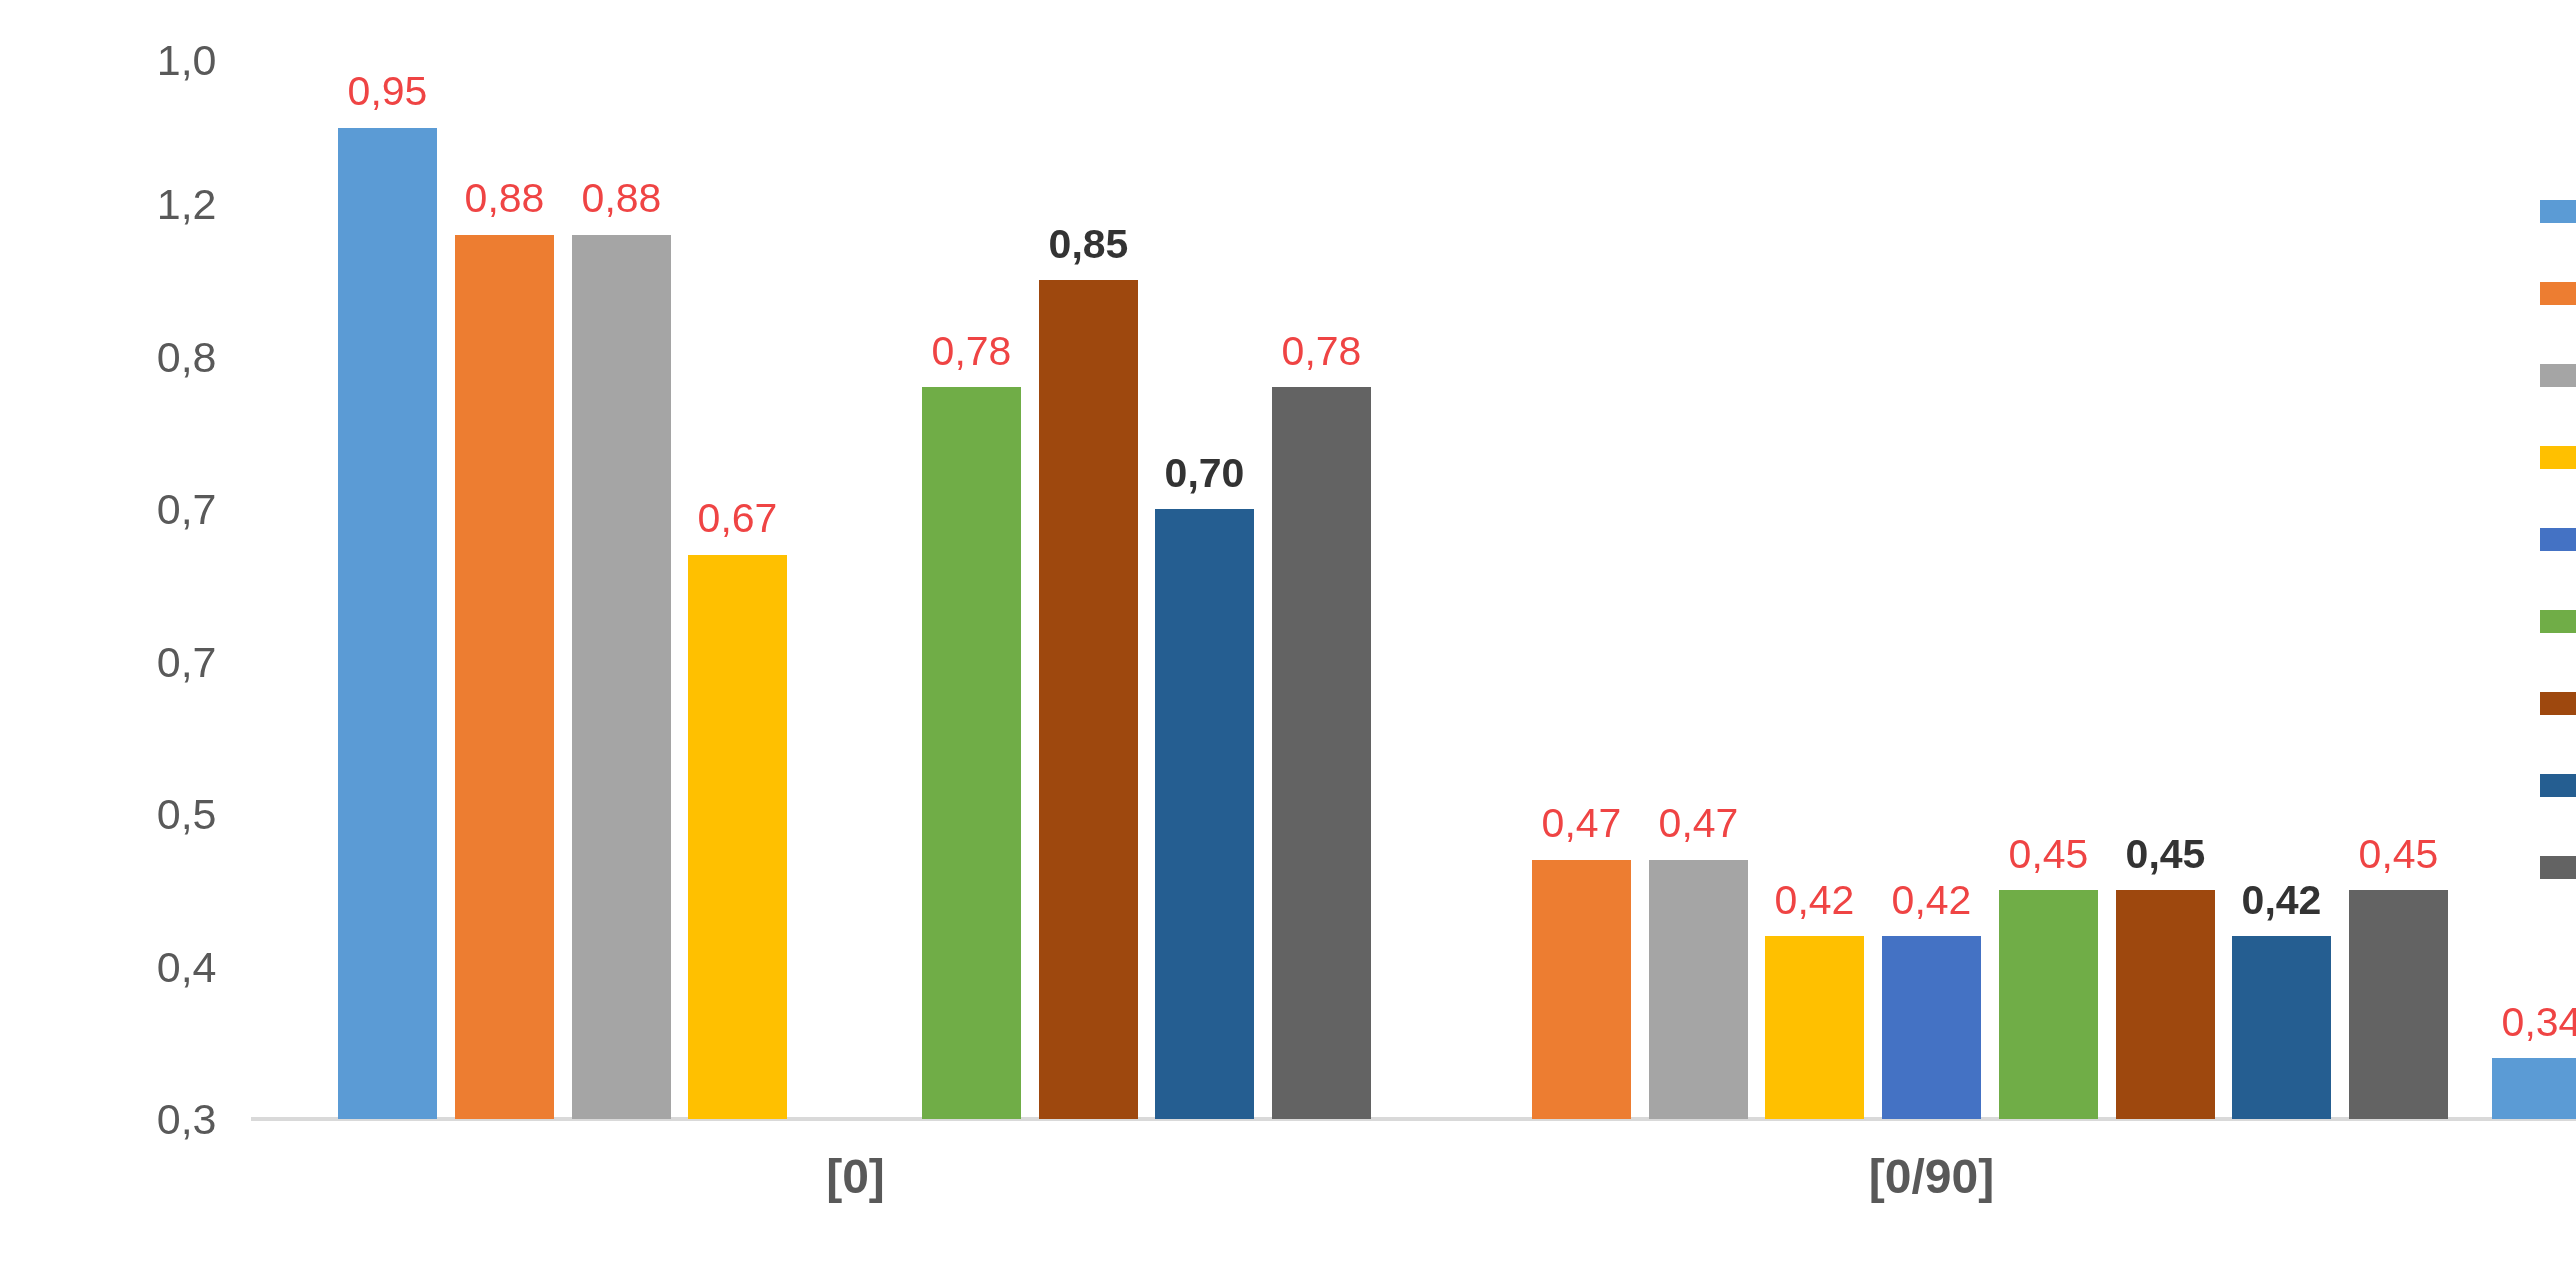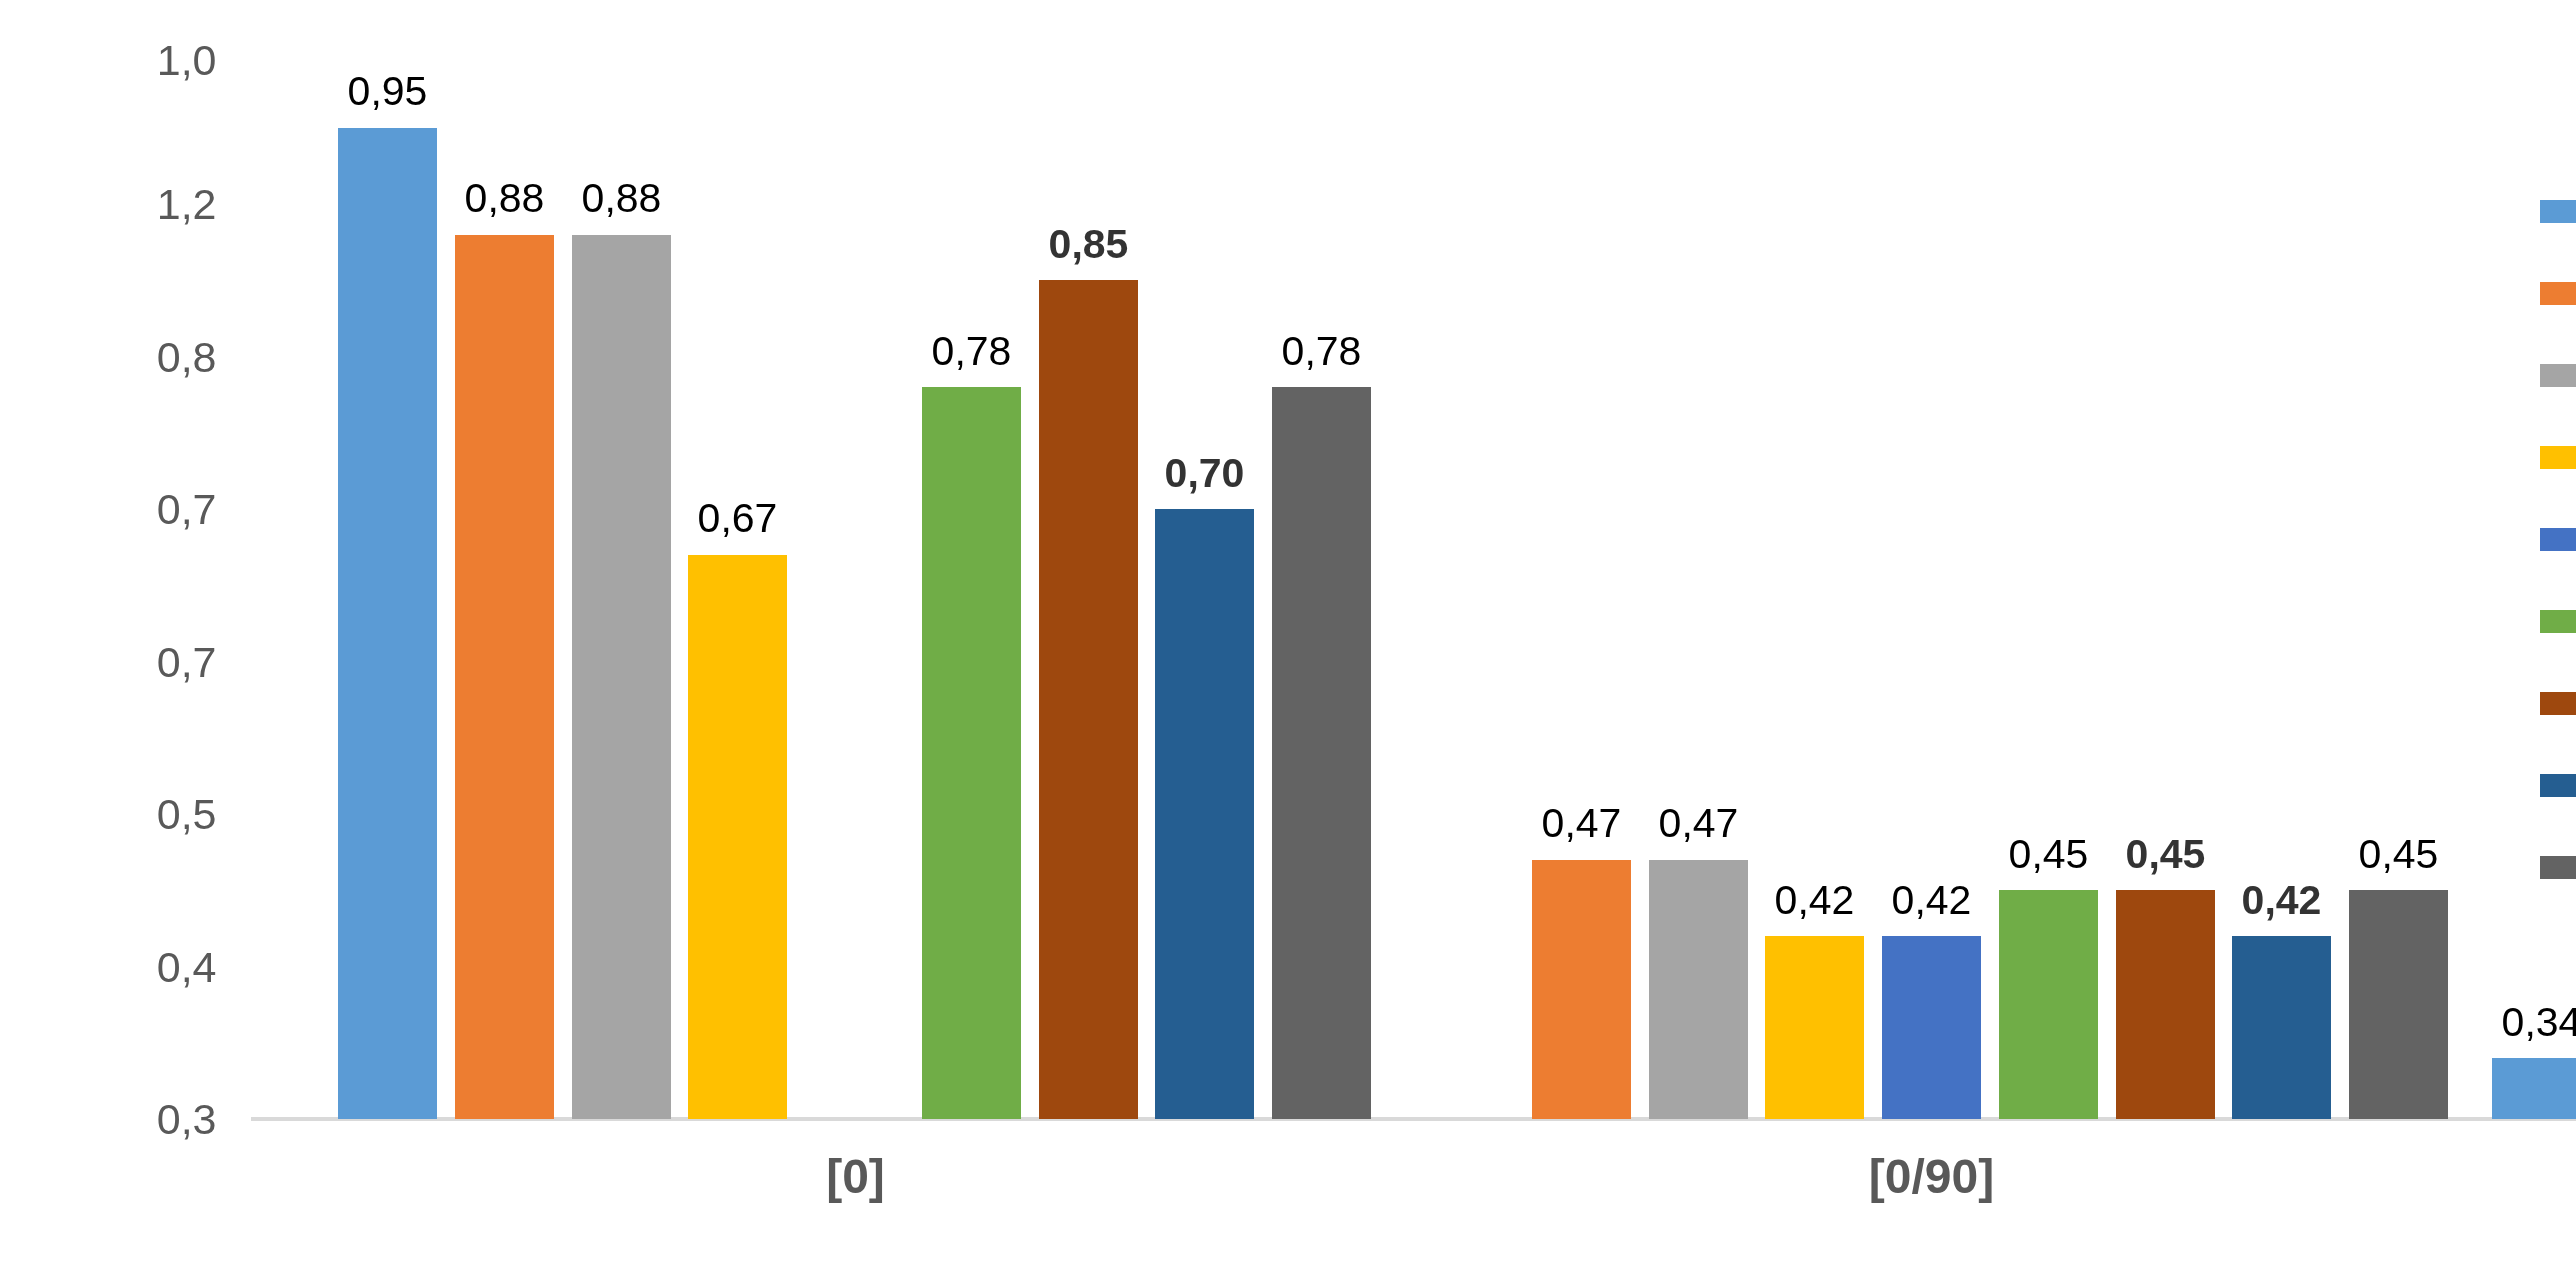--- a/index.html
+++ b/index.html
@@ -92,21 +92,21 @@
     bottom: 0;
     left: 8%;
     width: 84%;
   }
   .bar-label {
     position: absolute;
     left: -22%;
     width: 144%;
     text-align: center;
     font-size: 41px;
-    color: #000000;
+    color: #ef4444;
     white-space: nowrap;
   }
   .bar-label.bold { font-weight: bold; color: #333333; }
 
   
   .cat-label {
     position: absolute;
     top: 1149px;
     text-align: center;
     font-size: 48px;

